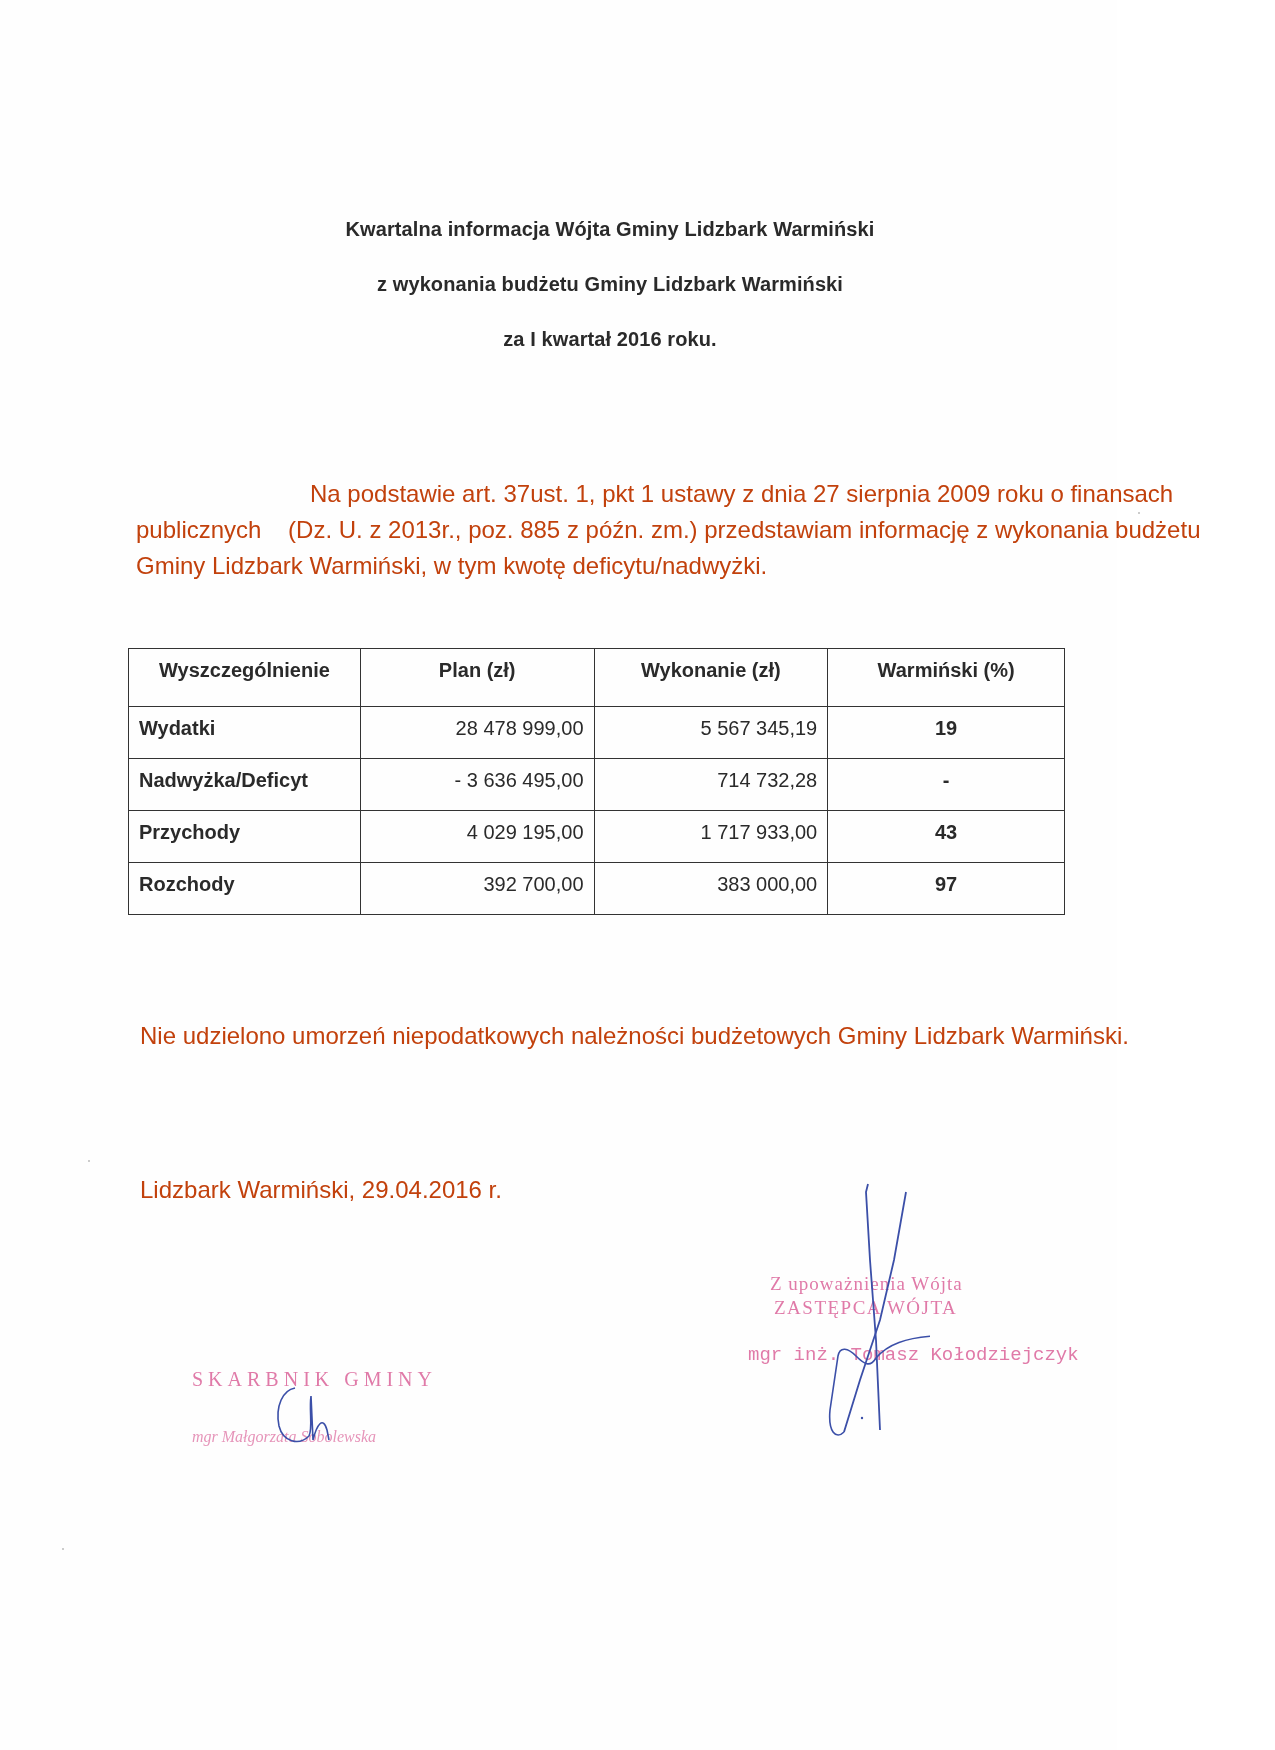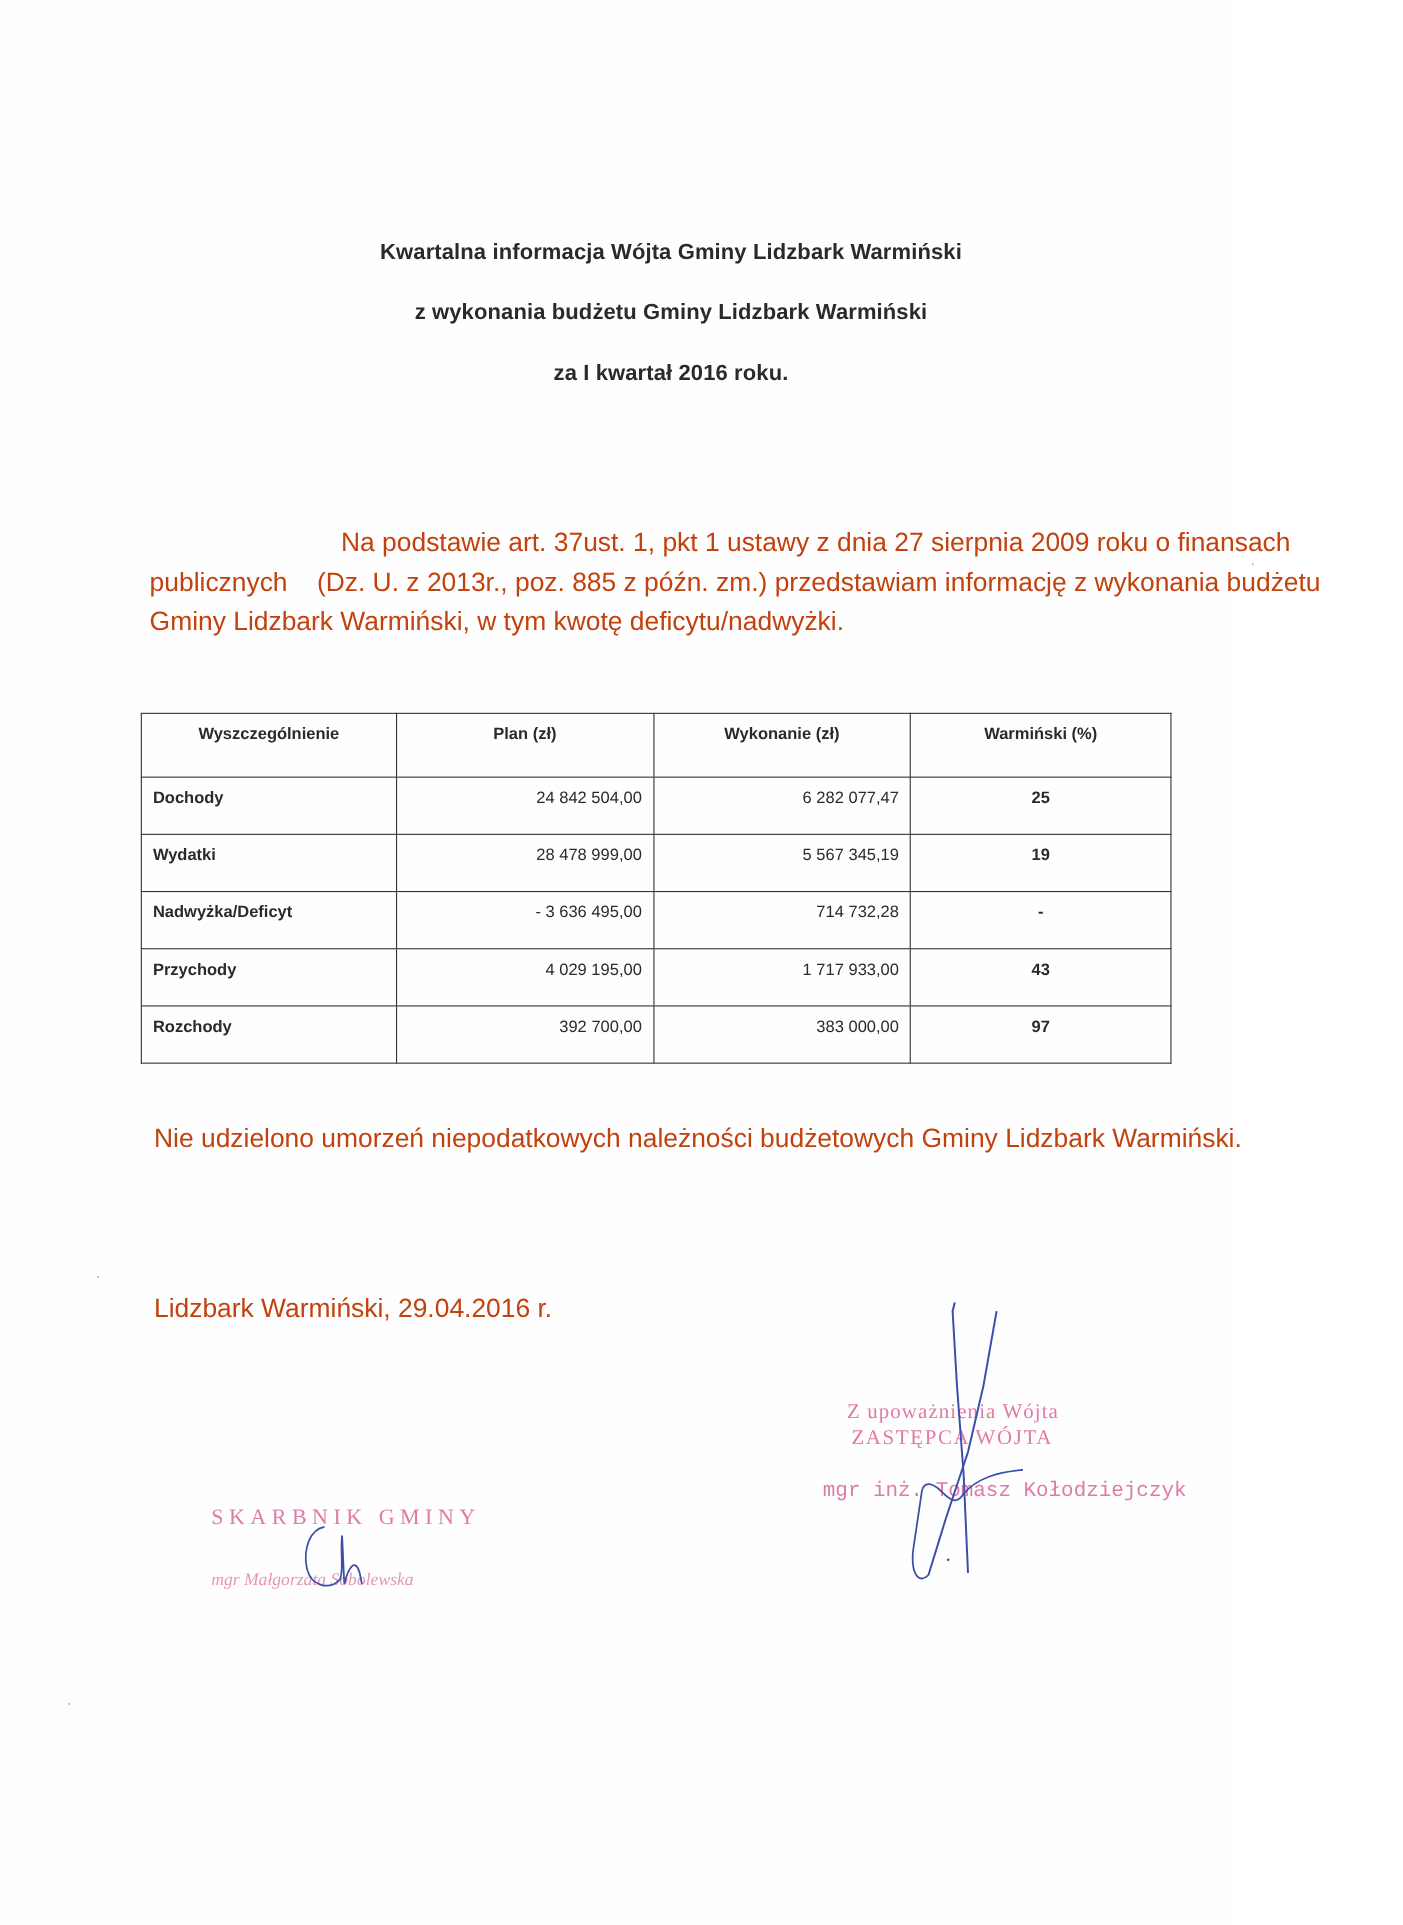--- a/index.html
+++ b/index.html
@@ -37,21 +37,21 @@
       color: #c2410c;
       line-height: 36px;
       white-space: nowrap;
     }
     table.budget {
       position: absolute;
       left: 128px;
       top: 648px;
       width: 937px;
       border-collapse: collapse;
-      font-size: 15px;
+      font-size: 20px;
       color: #2a2a2a;
     }
     table.budget th, table.budget td {
       border: 1.5px solid #333;
       height: 52px;
       vertical-align: top;
       padding: 10px 10px 0 10px;
       box-sizing: border-box;
     }
     table.budget th {
@@ -107,26 +107,20 @@
     <thead>
       <tr>
         <th class="col1">Wyszczególnienie</th>
         <th class="col2">Plan (zł)</th>
         <th class="col3">Wykonanie (zł)</th>
         <th class="col4">Warmiński (%)</th>
       </tr>
     </thead>
     <tbody>
       <tr>
-        <td class="label">Dochody</td>
-        <td class="num">24 842 504,00</td>
-        <td class="num">6 282 077,47</td>
-        <td class="pct">25</td>
-      </tr>
-      <tr>
         <td class="label">Wydatki</td>
         <td class="num">28 478 999,00</td>
         <td class="num">5 567 345,19</td>
         <td class="pct">19</td>
       </tr>
       <tr>
         <td class="label">Nadwyżka/Deficyt</td>
         <td class="num">- 3 636 495,00</td>
         <td class="num">714 732,28</td>
         <td class="pct">-</td>

